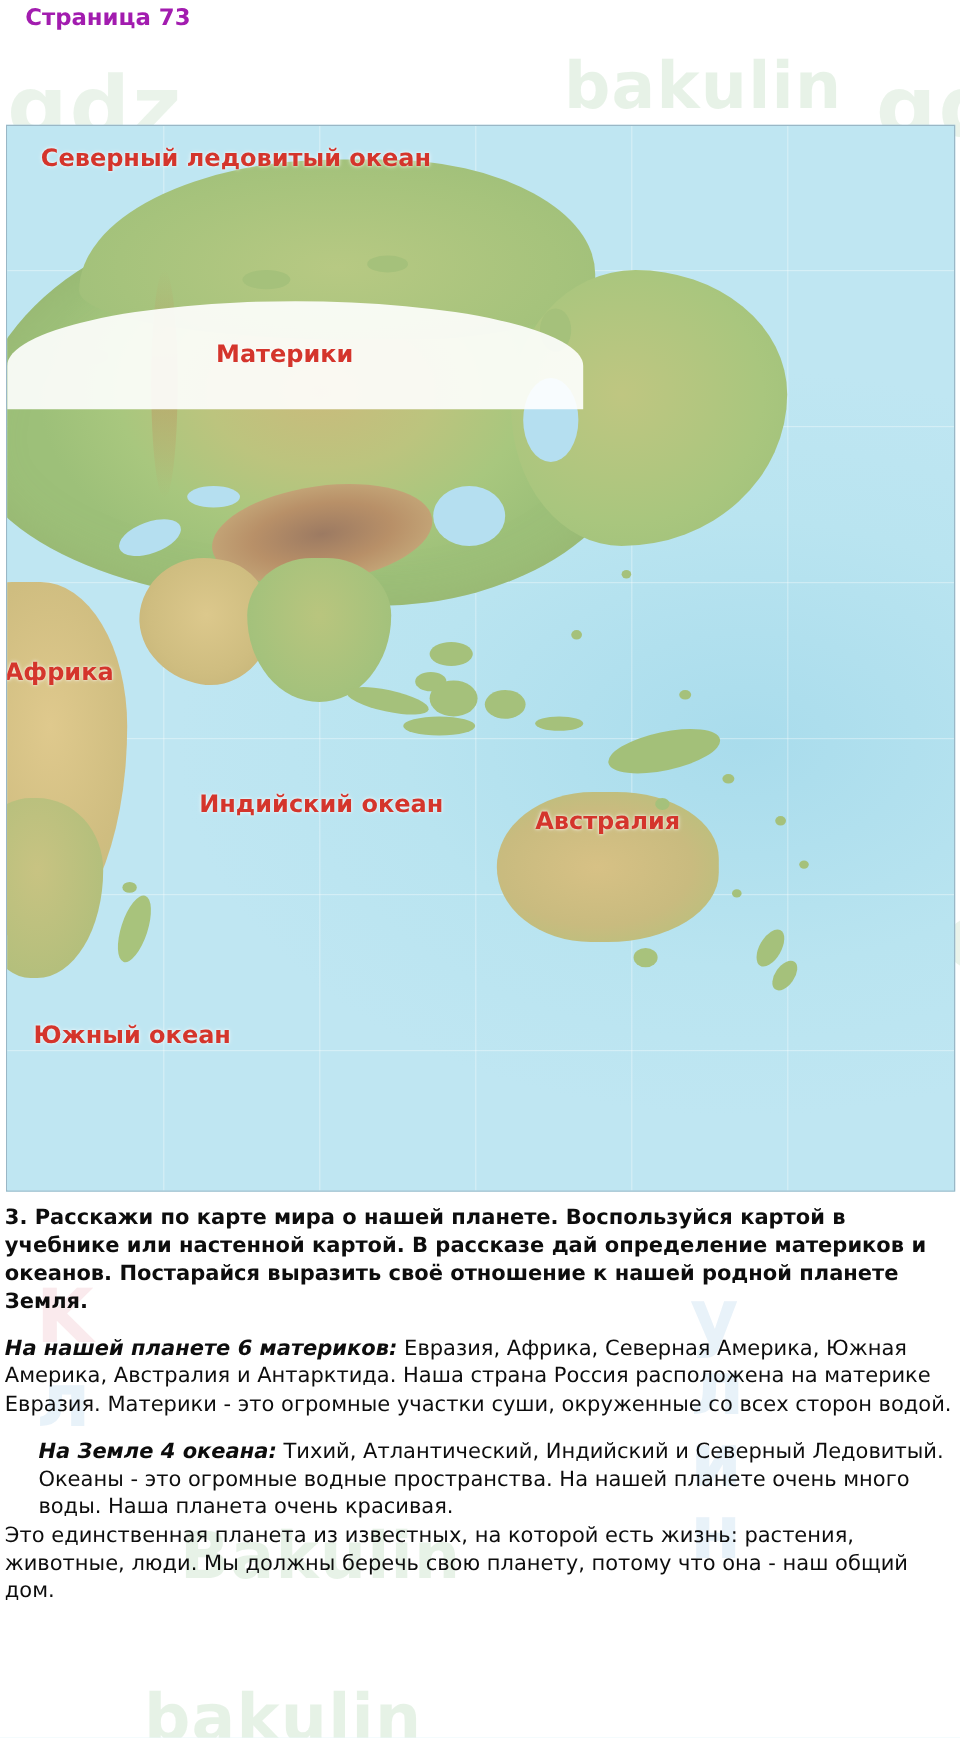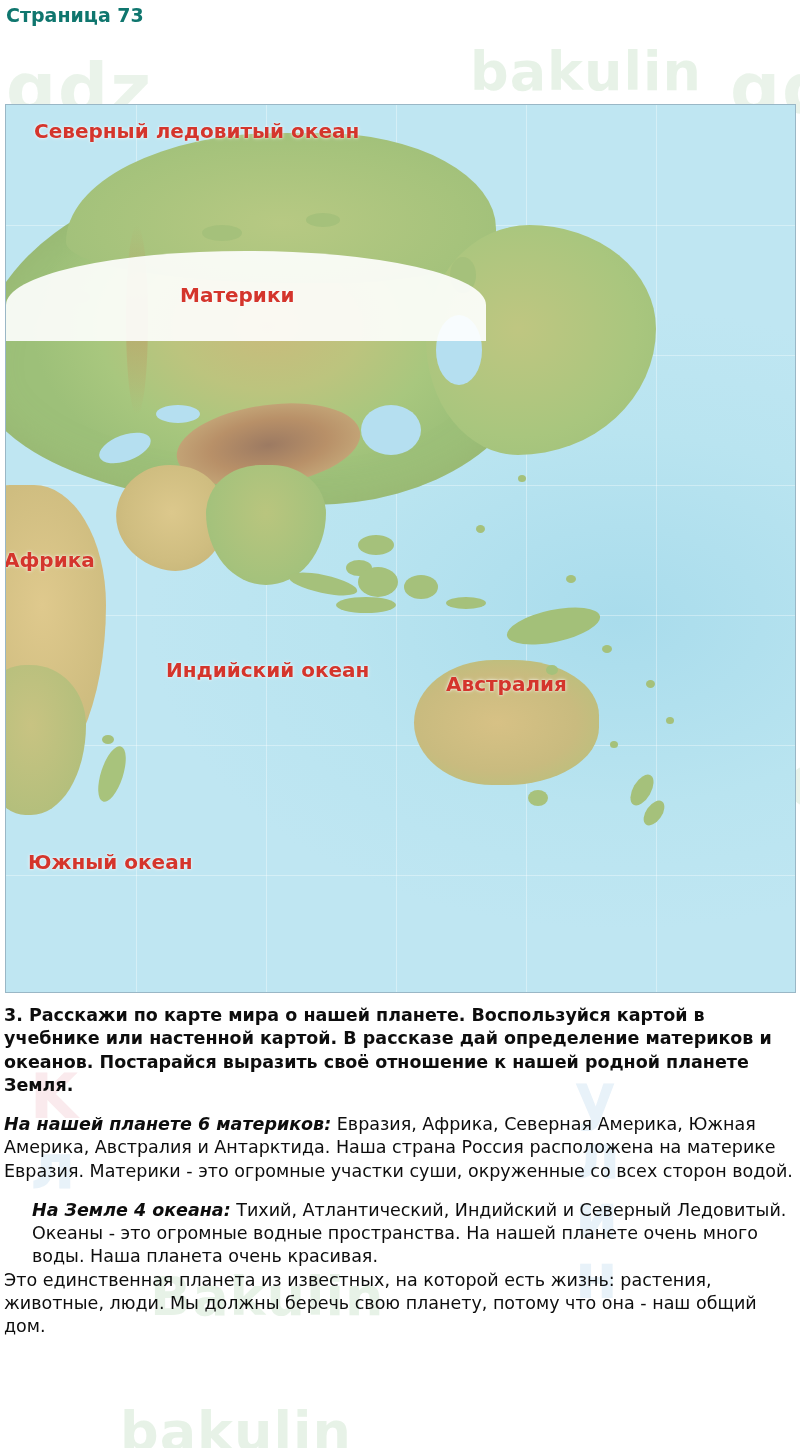--- a/index.html
+++ b/index.html
@@ -46,25 +46,25 @@
     color: rgba(160, 200, 230, 0.55);
   }
   .wm-pink {
     font-size: 62px;
     color: rgba(235, 170, 180, 0.55);
   }
 
   
   .page-title {
     position: absolute;
-    left: 6px;
+    left: 21px;
     top: 4px;
     font-size: 19px;
     font-weight: 700;
-    color: #0f766e;
+    color: #a21caf;
     z-index: 20;
   }
 
   
   .map-frame {
     position: absolute;
     left: 5px;
     top: 104px;
     width: 789px;
     height: 887px;

